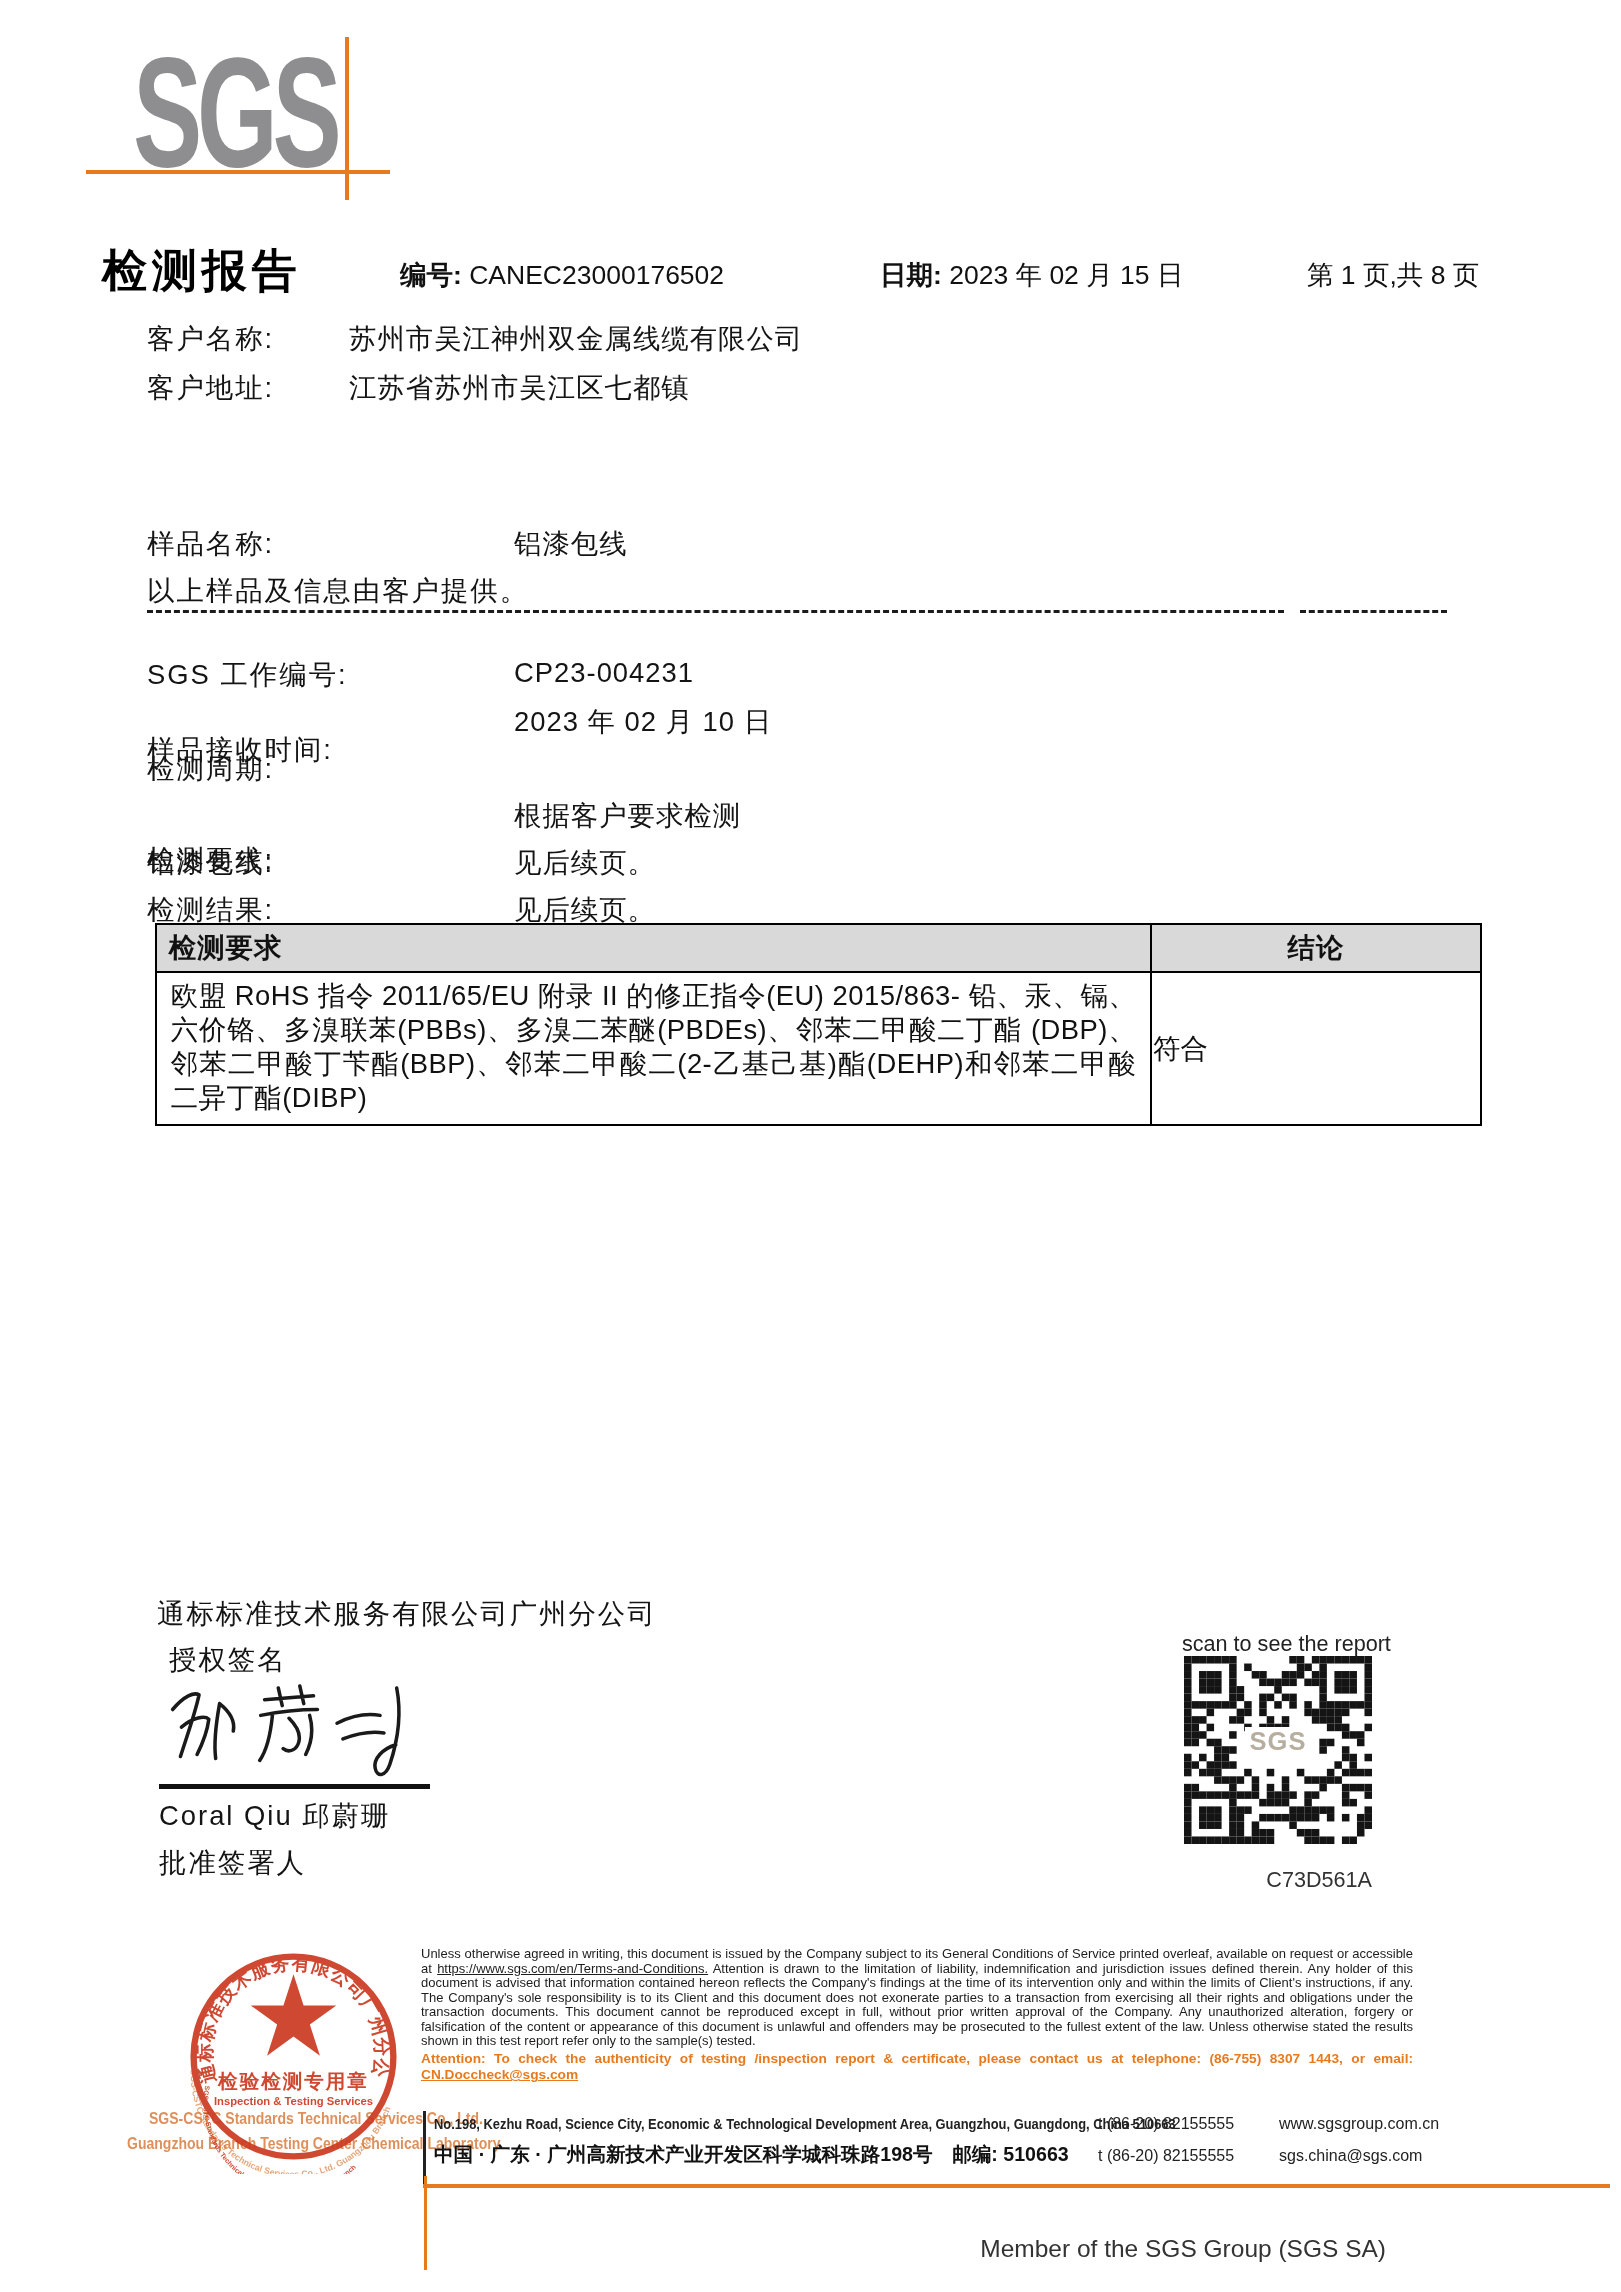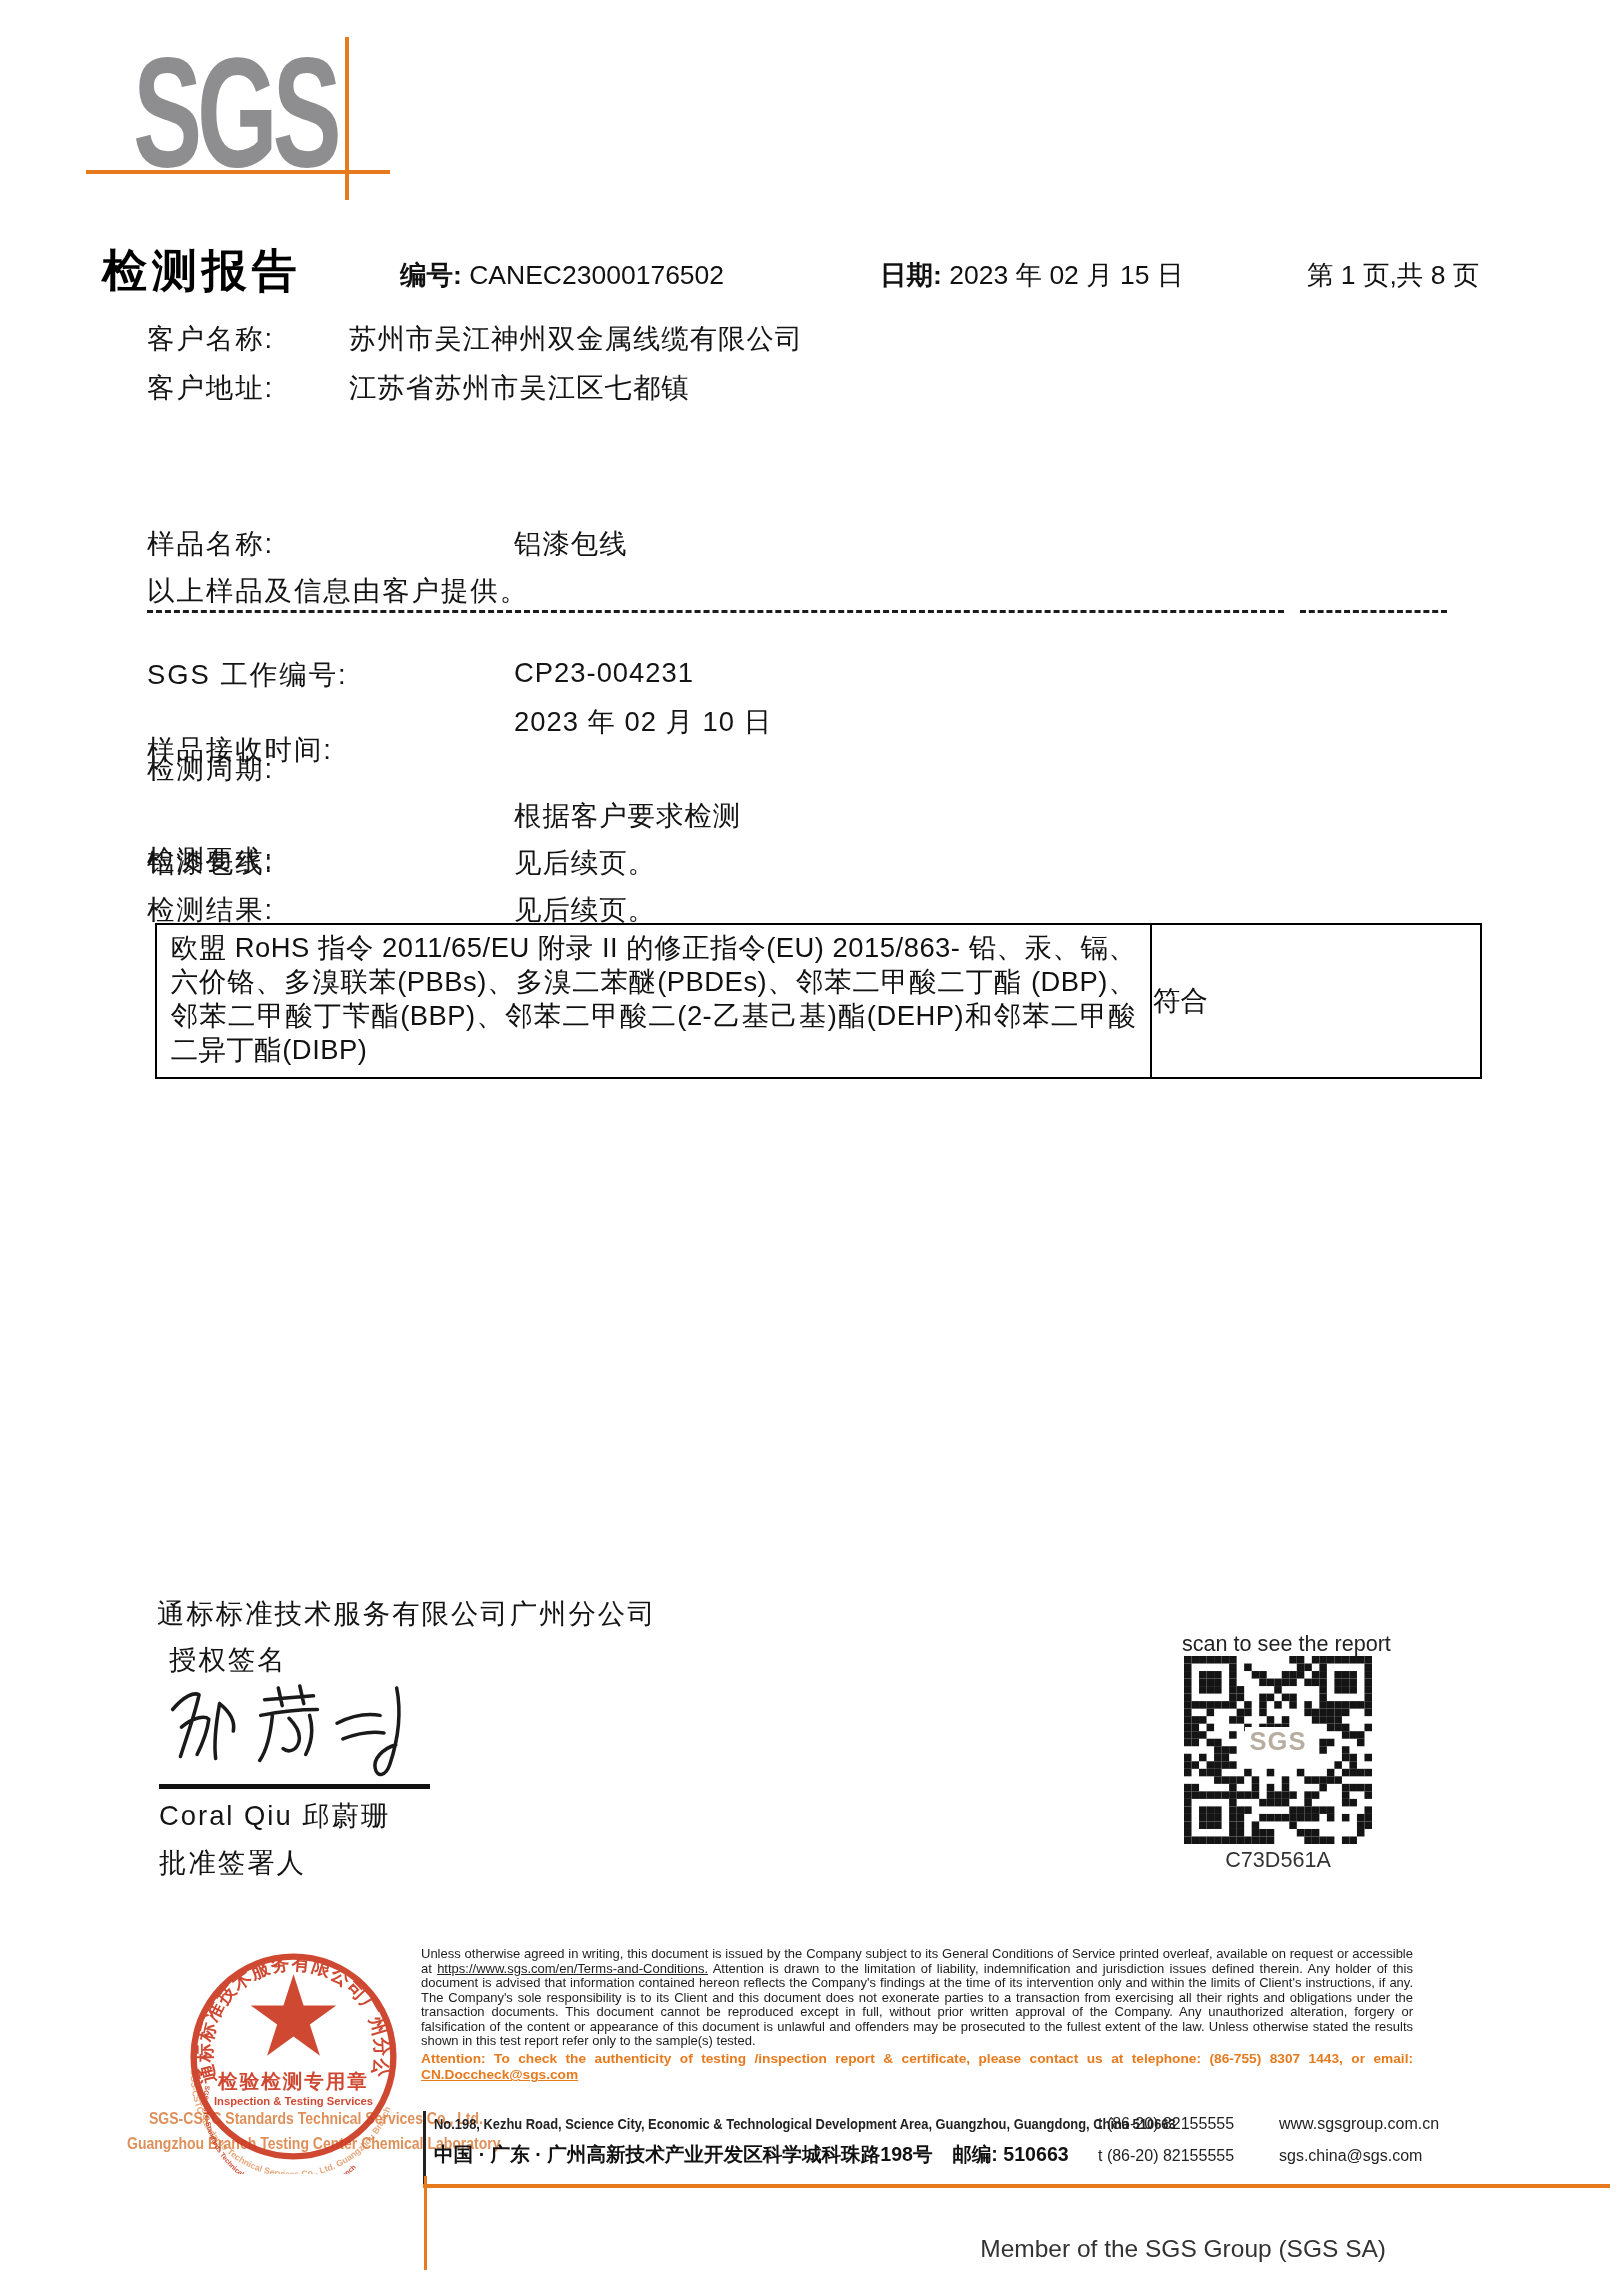--- a/index.html
+++ b/index.html
@@ -33,21 +33,21 @@
   table.req th.concl{text-align:center;}
   table.req td.body{font-size:27.4px;line-height:34px;padding:5.9px 13.7px 9.8px 13.7px;
                     text-align:justify;letter-spacing:0.5px;}
   table.req td.concl{text-align:left;font-size:27.4px;}
 
   
   .sig-underline{background:#111;}
 
   
   .qr-caption{font-size:21.6px;color:#222;}
-  .qr-id{font-size:21.6px;color:#333;text-align:center;}
+  .qr-id{font-size:21.6px;color:#333;text-align:right;margin-top:20px;}
   .qr-center-label{background:#fff;color:#b7ae9f;font-weight:bold;font-size:25.5px;
                    padding:0 4.9px;line-height:29px;letter-spacing:1px;}
 
   
   .lab-line{font-size:16.7px;font-weight:bold;color:rgba(217,125,61,.85);
             white-space:nowrap;transform:scaleX(.84);transform-origin:left top;}
 
   
   .disclaimer{width:992px;font-size:13px;line-height:14.5px;text-align:justify;
               color:#1d1d1d;}
@@ -113,20 +113,24 @@
   <div class="abs lbl" style="left:147px;top:892px;">检测结果:</div>
   <div class="abs val" style="left:514px;top:892px;">见后续页。</div>
 
   <div class="abs" style="left:155px;top:923px;">
     <table class="req">
       <colgroup>
           <col style="width:995px;">
           <col style="width:330px;">
         </colgroup>
       <tbody>
+          <tr>
+        <th>检测要求</th>
+        <th class="concl">结论</th>
+      </tr>
       <tr>
         <td class="body">欧盟 RoHS 指令 2011/65/EU 附录 II 的修正指令(EU) 2015/863- 铅、汞、镉、六价铬、多溴联苯(PBBs)、多溴二苯醚(PBDEs)、邻苯二甲酸二丁酯 (DBP)、邻苯二甲酸丁苄酯(BBP)、邻苯二甲酸二(2-乙基己基)酯(DEHP)和邻苯二甲酸二异丁酯(DIBP)</td>
         <td class="concl">符合</td>
       </tr>
     </tbody>
       </table>
   </div>
 
   <div class="abs lbl" style="left:157px;top:1596px;">通标标准技术服务有限公司广州分公司</div>
   <div class="abs lbl" style="left:169px;top:1642px;">授权签名</div>

